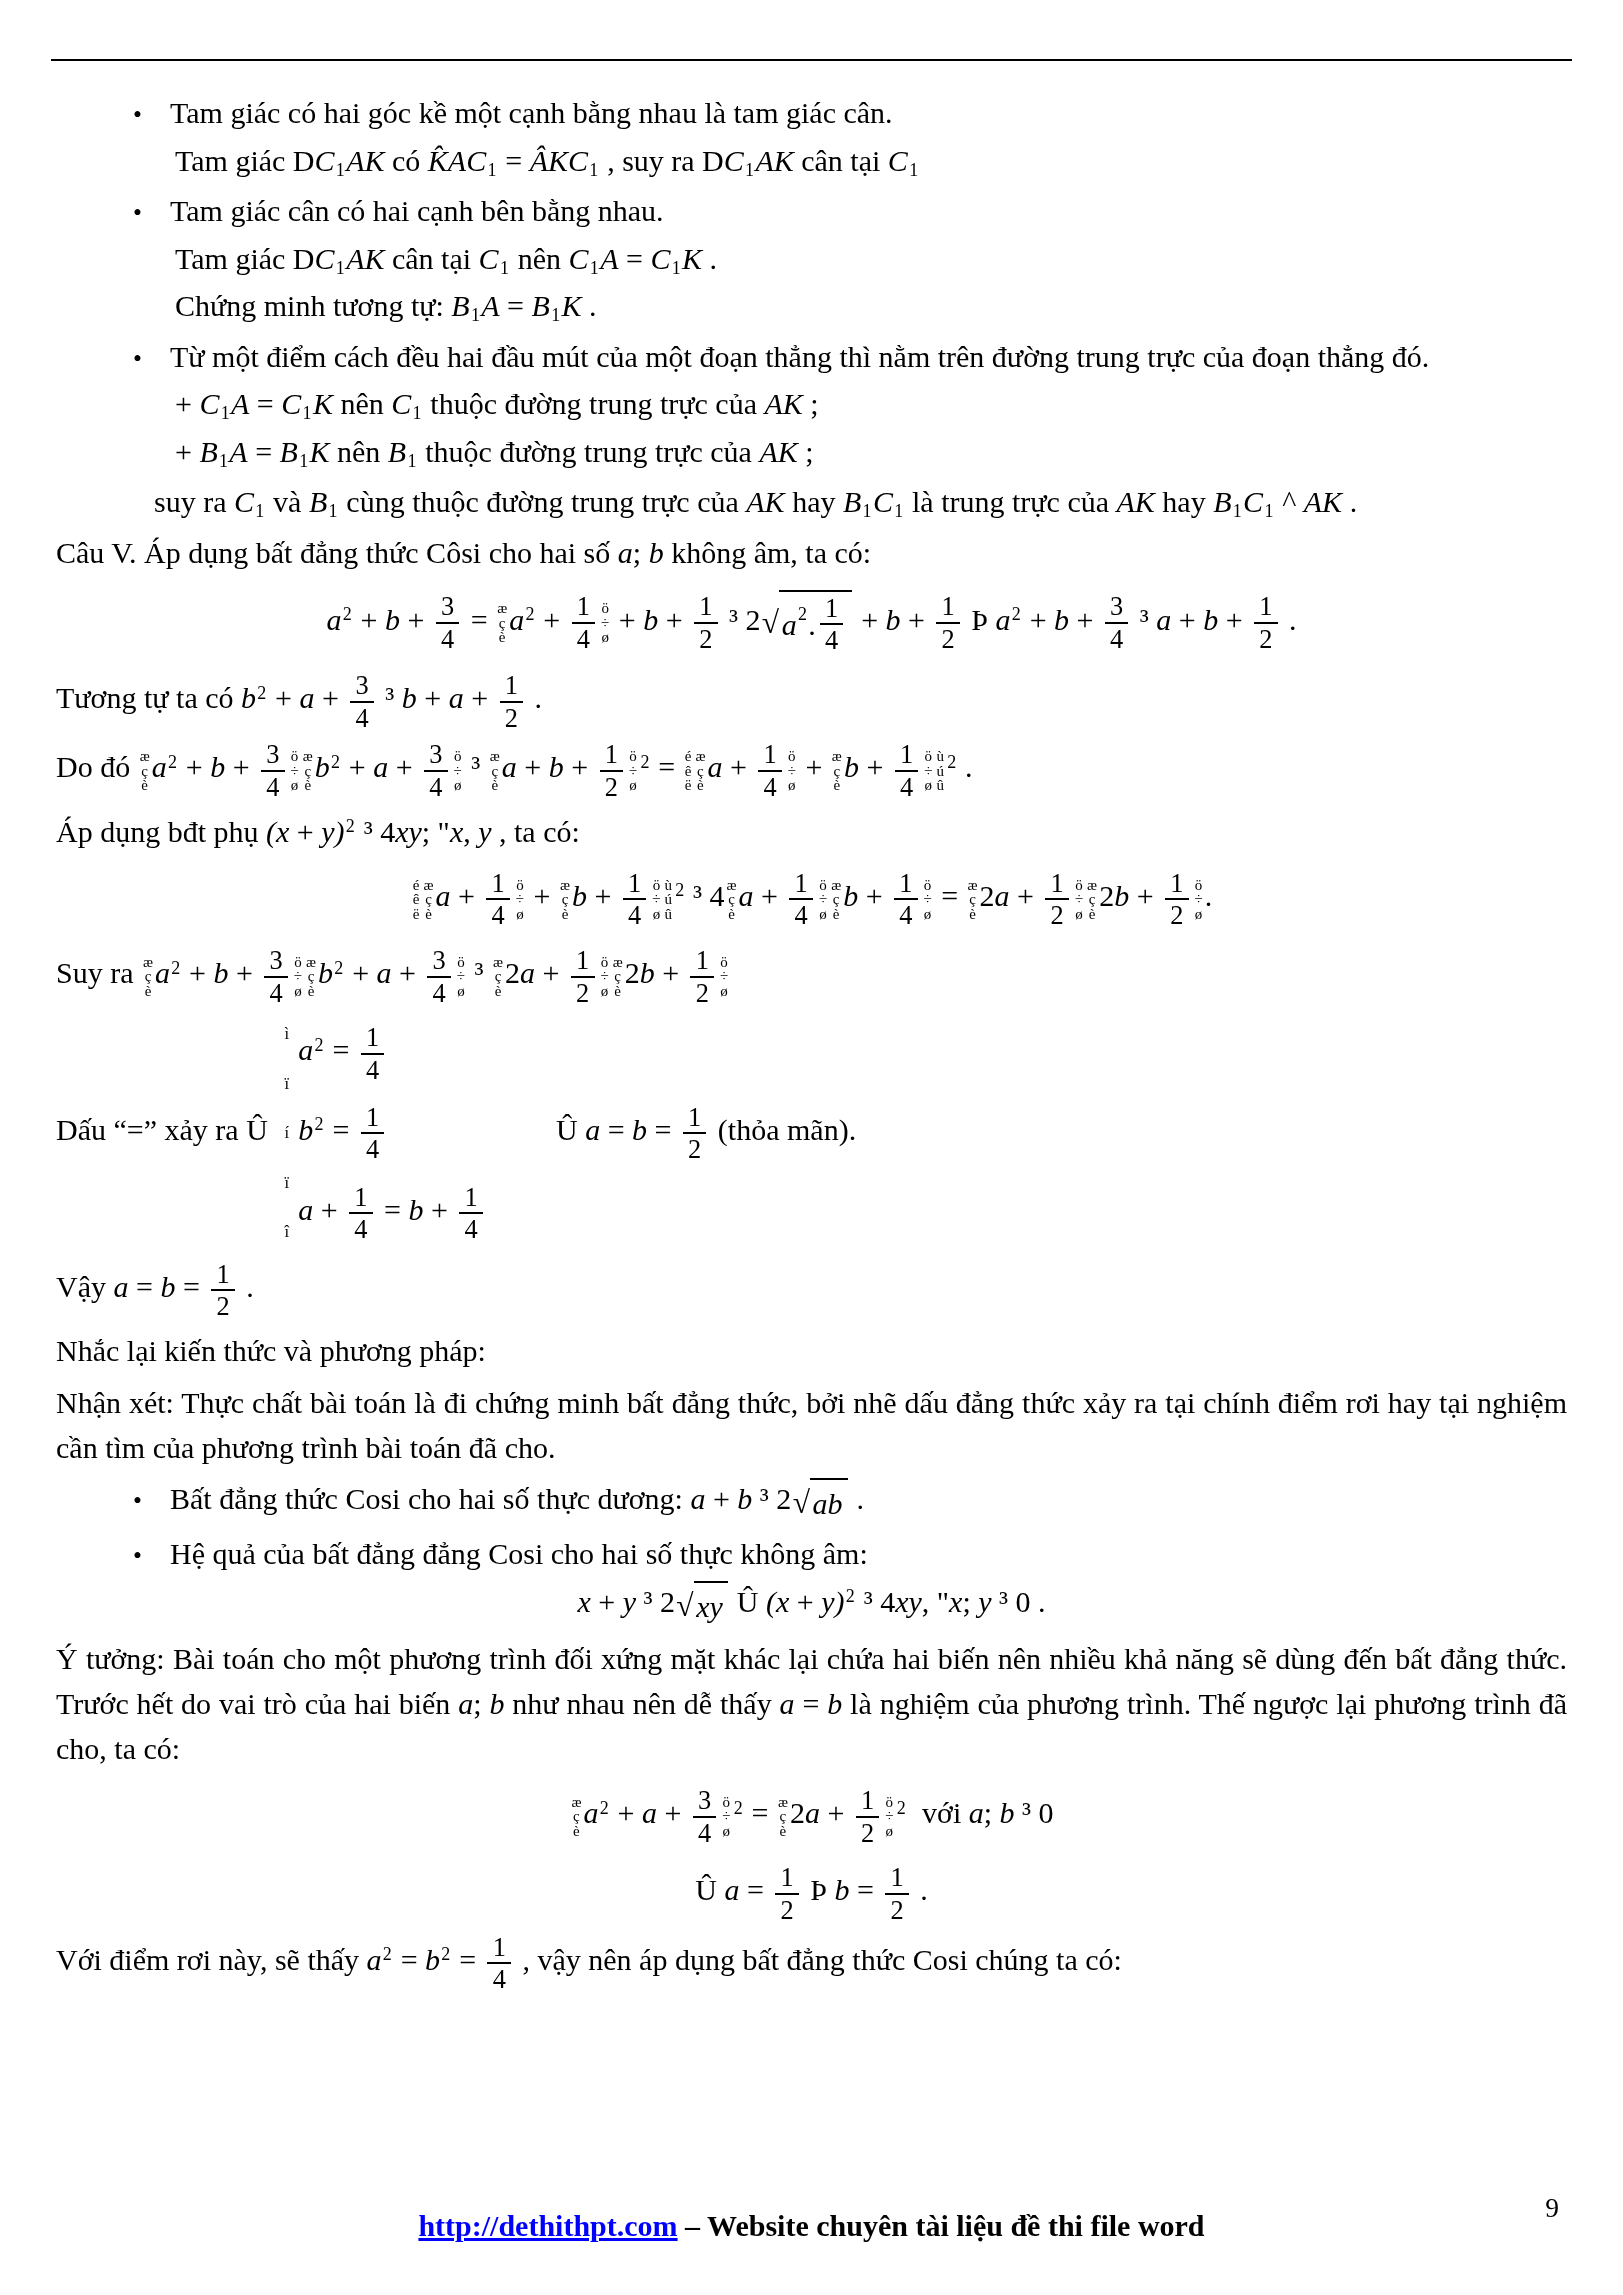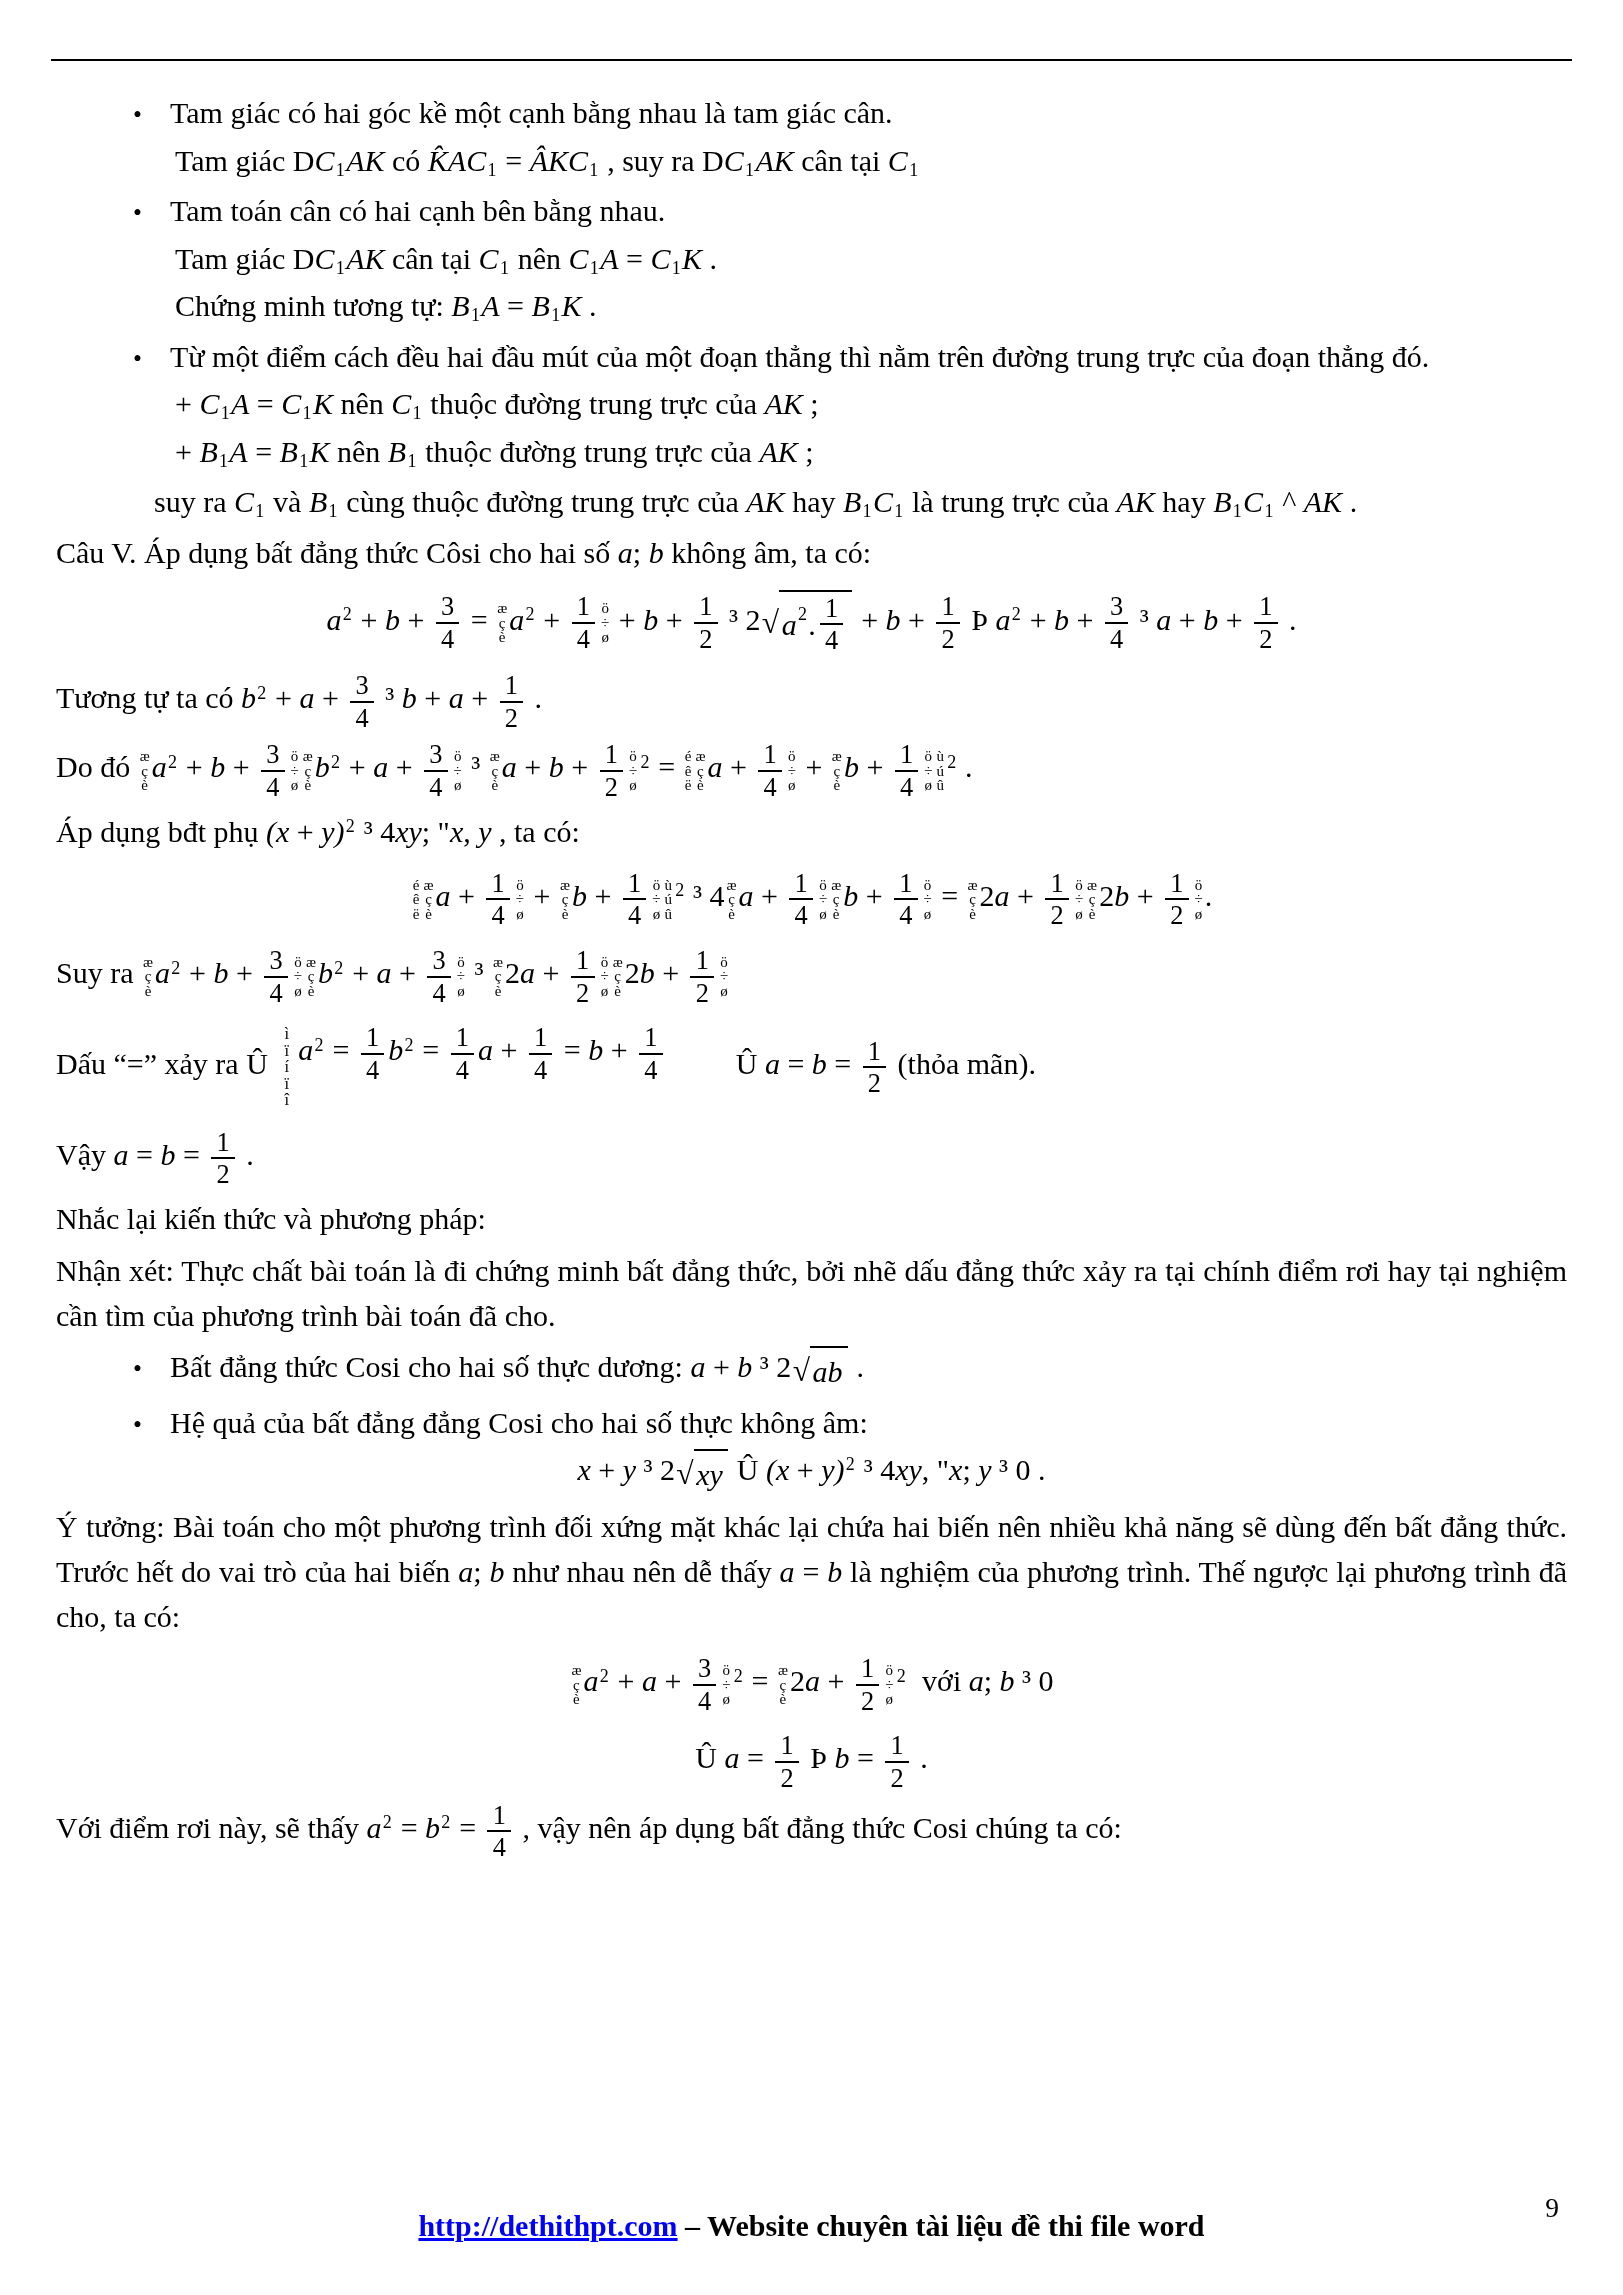--- a/index.html
+++ b/index.html
@@ -25,21 +25,21 @@
   .fn{border-bottom:2px solid #000;padding:0 5.2px;}
   .fd{padding:0 5.2px;}
   .st{display:inline-flex;flex-direction:column;vertical-align:middle;font-size:0.5em;
       line-height:0.95;margin:0 2px;text-align:center;}
   .sq{display:inline-flex;vertical-align:middle;align-items:center;margin:0 1.3px;}
   .sqs{font-size:1.05em;}
   .sqb{border-top:2px solid #000;padding:1.3px 5.2px 0 2.6px;display:inline-flex;align-items:center;}
   .sysw{display:inline-flex;align-items:stretch;vertical-align:middle;margin:0 9.2px;}
   .brc{display:inline-flex;flex-direction:column;justify-content:space-between;
        font-size:0.55em;line-height:1;margin-right:9.2px;padding:3.9px 0;}
-  .sys{display:inline-flex;flex-direction:row;row-gap:17px;text-align:left;}
+  .sys{display:inline-flex;flex-direction:column;row-gap:17px;text-align:left;}
   .srow{display:block;}
   
   .footer{position:absolute;left:0;right:0;bottom:47px;text-align:center;font-weight:bold;}
   .flink{color:#0000ff;text-decoration:underline;cursor:pointer;text-align:right;}
   .fred{color:#000000;}
   .pagenum{position:absolute;right:64px;bottom:67px;font-size:27.5px;}
 </style>
 </head>
 <body>
 
@@ -49,21 +49,21 @@
   <div class="content">
 
     <div class="bullet">
       <span class="dot">•</span>
       <span>Tam giác có hai góc kề một cạnh bằng nhau là tam giác cân.</span>
     </div>
     <div class="sub"><span class="u">Tam giác D</span><span class="v">C</span><span class="sb">1</span><span class="v">AK</span><span class="u"> có </span><span class="v">K̂AC</span><span class="sb">1</span><span class="u"> = </span><span class="v">ÂKC</span><span class="sb">1</span><span class="u"> , suy ra D</span><span class="v">C</span><span class="sb">1</span><span class="v">AK</span><span class="u"> cân tại </span><span class="v">C</span><span class="sb">1</span></div>
 
     <div class="bullet">
       <span class="dot">•</span>
-      <span>Tam toán cân có hai cạnh bên bằng nhau.</span>
+      <span>Tam giác cân có hai cạnh bên bằng nhau.</span>
     </div>
     <div class="sub"><span class="u">Tam giác D</span><span class="v">C</span><span class="sb">1</span><span class="v">AK</span><span class="u"> cân tại </span><span class="v">C</span><span class="sb">1</span><span class="u"> nên </span><span class="v">C</span><span class="sb">1</span><span class="v">A</span><span class="u"> = </span><span class="v">C</span><span class="sb">1</span><span class="v">K</span><span class="u"> .</span></div>
     <div class="sub"><span class="u">Chứng minh tương tự: </span><span class="v">B</span><span class="sb">1</span><span class="v">A</span><span class="u"> = </span><span class="v">B</span><span class="sb">1</span><span class="v">K</span><span class="u"> .</span></div>
 
     <div class="bullet">
       <span class="dot">•</span>
       <span>Từ một điểm cách đều hai đầu mút của một đoạn thẳng thì nằm trên đường trung trực của đoạn thẳng đó.</span>
     </div>
     <div class="sub"><span class="u">+ </span><span class="v">C</span><span class="sb">1</span><span class="v">A</span><span class="u"> = </span><span class="v">C</span><span class="sb">1</span><span class="v">K</span><span class="u"> nên </span><span class="v">C</span><span class="sb">1</span><span class="u"> thuộc đường trung trực của </span><span class="v">AK</span><span class="u"> ;</span></div>
     <div class="sub"><span class="u">+ </span><span class="v">B</span><span class="sb">1</span><span class="v">A</span><span class="u"> = </span><span class="v">B</span><span class="sb">1</span><span class="v">K</span><span class="u">  nên </span><span class="v">B</span><span class="sb">1</span><span class="u"> thuộc đường trung trực của </span><span class="v">AK</span><span class="u"> ;</span></div>

